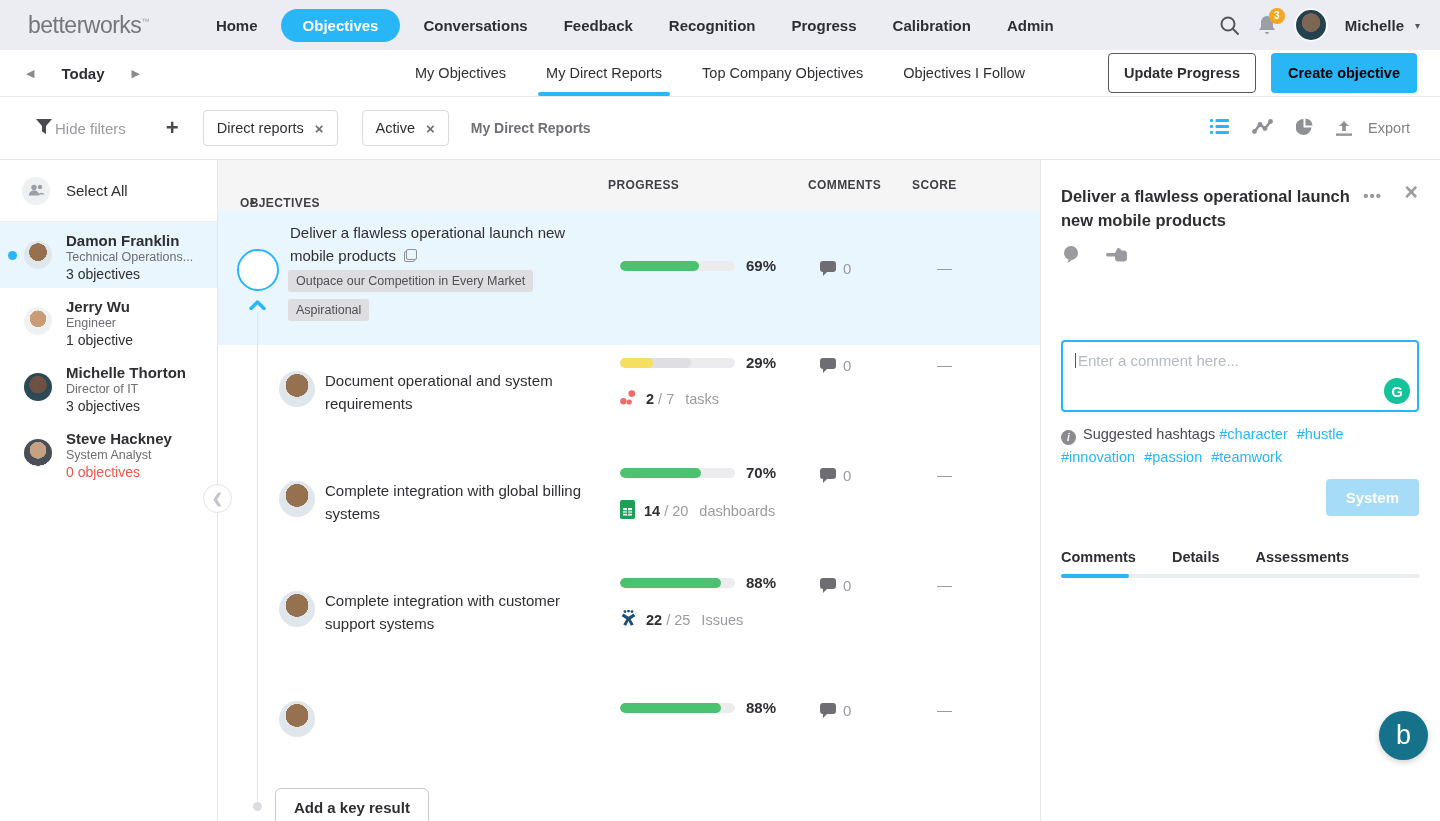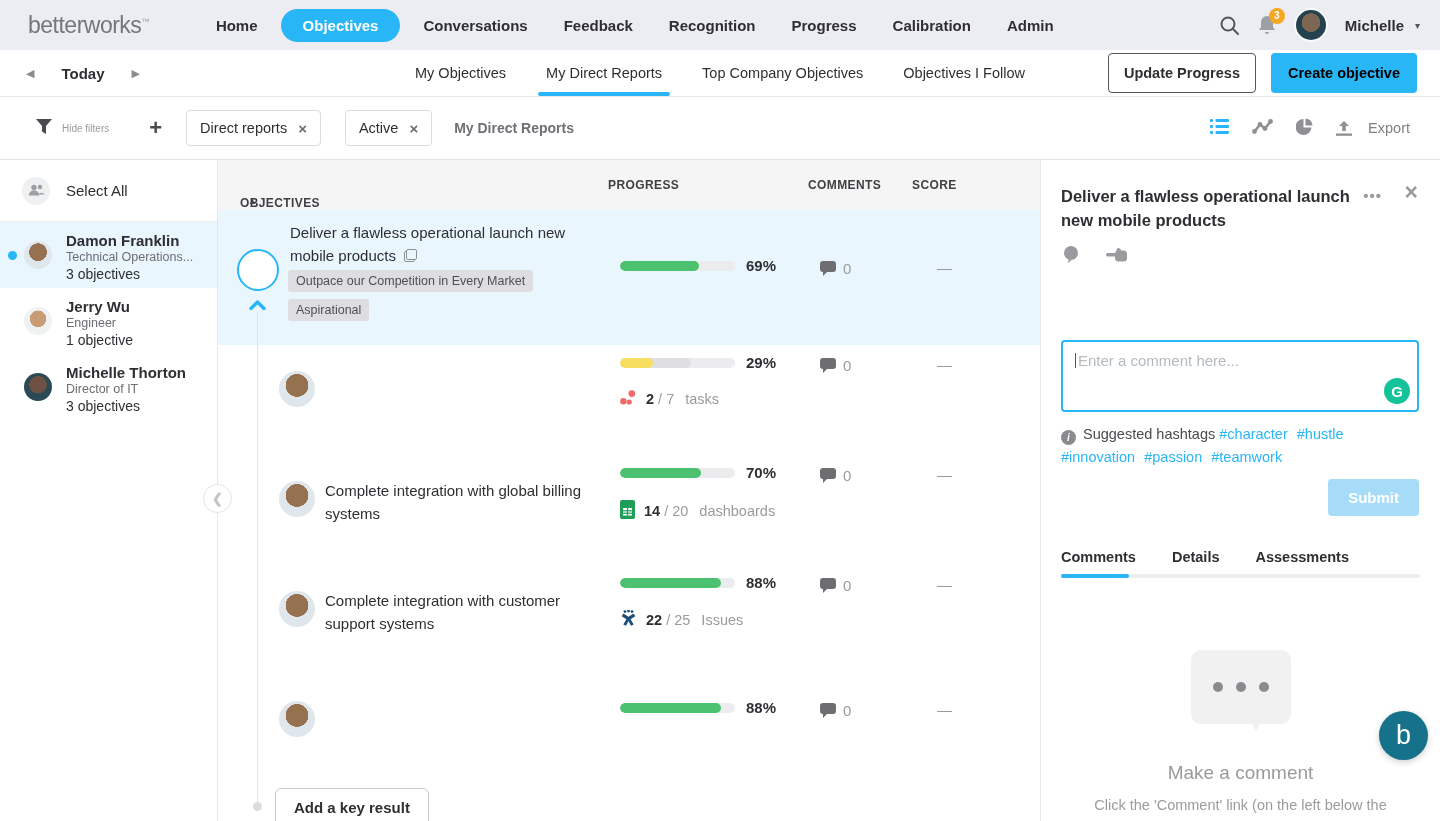--- a/index.html
+++ b/index.html
@@ -28,21 +28,21 @@
   .date-label { font-size:15px; font-weight:700; }
   .view-tabs { margin:0 auto; display:flex; gap:40px; height:100%; align-items:center; }
   .view-tab { font-size:14.5px; color:#2f2f33; position:relative; height:100%; display:flex; align-items:center; cursor:pointer; }
   .view-tab.active::after { content:""; position:absolute; left:-8px; right:-8px; bottom:0; height:4px; background:var(--accent); border-radius:2px; }
   .subnav-actions { position:absolute; right:23px; display:flex; gap:15px; }
   .btn-outline { background:#fff; border:1px solid #54565c; border-radius:4px; padding:9px 15px; font-weight:700; font-size:14.5px; color:#2f2f33; font-family:inherit; cursor:pointer; }
   .btn-primary { background:var(--accent); border:none; border-radius:4px; padding:12px 17px; font-weight:700; font-size:14.5px; color:#000000; font-family:inherit; cursor:pointer; }
 
   
   .filterbar { height:63px; background:#fff; border-bottom:1px solid #e3e3e6; display:flex; align-items:center; padding:0 30px 0 36px; }
-  .hide-filters { color:#9b9b9f; font-size:10px; margin-left:10px; cursor:pointer; }
+  .hide-filters { color:#9b9b9f; font-size:15px; margin-left:3px; cursor:pointer; }
   .add-filter { color:#4a4a4f; font-size:22px; font-weight:600; margin-left:40px; cursor:pointer; line-height:1; }
   .chip { display:flex; align-items:center; gap:11px; border:1px solid #dcdce0; border-radius:4px; padding:9px 13px; margin-left:24px; font-size:14.5px; background:#fff; cursor:default; }
   .chip:first-of-type { margin-left:32px; }
   .chip-x { color:#6d6d72; font-weight:700; font-size:15px; line-height:1; cursor:pointer; }
   .context-label { margin-left:22px; font-weight:700; color:#6f7075; font-size:14px; }
   .filter-icons { margin-left:auto; display:flex; align-items:center; gap:23px; }
   .export-group { display:flex; align-items:center; gap:16px; color:#808085; font-size:14.5px; cursor:pointer; }
 
   
   .content { position:absolute; top:160px; left:0; right:0; bottom:0; display:flex; }
@@ -273,20 +273,26 @@
       <div class="p-name">Jerry Wu</div>
       <div class="p-role">Engineer</div>
       <div class="p-count">1 objective</div>
     </div>
     <div class="person">
       <span class="p-avatar av-michelle"></span>
       <div class="p-name">Michelle Thorton</div>
       <div class="p-role">Director of IT</div>
       <div class="p-count">3 objectives</div>
     </div>
+    <div class="person">
+      <span class="p-avatar av-steve"></span>
+      <div class="p-name">Steve Hackney</div>
+      <div class="p-role">System Analyst</div>
+      <div class="p-count zero">0 objectives</div>
+    </div>
     <div class="collapse-handle">❮</div>
   </aside>
 
   <main class="objtable">
     <div class="table-header">
       <span class="th-obj">
           <span>OBJECTIVES OWNED BY DAMON FRANKLIN</span>
           <span class="sort-tri">▲</span>
         </span>
       <span class="th-progress">PROGRESS</span>
@@ -322,20 +328,21 @@
                 <path d="M3 0 h10 a3 3 0 0 1 3 3 v5 a3 3 0 0 1 -3 3 H7 l-4 4 v-4 H3 a3 3 0 0 1 -3-3 V3 a3 3 0 0 1 3-3 Z" fill="#6d6d72"></path>
               </svg>
             <span>0</span>
           </span>
           <span class="score-cell">—</span>
         </div>
       </div>
 
       <div class="row child">
         <span class="row-avatar av-damon"></span>
+        <div class="row-title">Document operational and system requirements</div>
         <div class="cells">
           <span class="bar-group">
             <span class="bar">
                 <span class="bar-expected" style="width: 62%;"></span>
                 <span class="bar-fill" style="width: 29%; background: rgb(246, 223, 94);"></span>
               </span>
             <span class="pct">29%</span>
           </span>
           <span class="comments-cell">
             <svg width="16" height="15" viewBox="0 0 16 15">
@@ -473,36 +480,27 @@
 
     <div class="hashtags">
       <span class="info-i">i</span><span>Suggested hashtags</span>
       <span class="hashtag">#character</span>
       <span class="hashtag">#hustle</span>
       <span class="hashtag">#innovation</span>
       <span class="hashtag">#passion</span>
       <span class="hashtag">#teamwork</span>
     </div>
 
-    <button class="submit-btn">Submit</button>
+    <button class="submit-btn">System</button>
 
     <div class="panel-tabs">
       <span class="panel-tab">Comments</span>
       <span class="panel-tab">Details</span>
       <span class="panel-tab">Assessments</span>
     </div>
     <div class="tab-track">
         <span class="tab-active-bar"></span>
       </div>
 
-    <div class="empty">
-      <div class="bubble">
-          <i></i>
-          <i></i>
-          <i></i>
-        </div>
-      <div class="empty-title">Make a comment</div>
-      <div class="empty-caption">Click the 'Comment' link (on the left below the</div>
-    </div>
   </aside>
 </div>
 
 <div class="chat-fab">b</div>
 
 </body></html>

